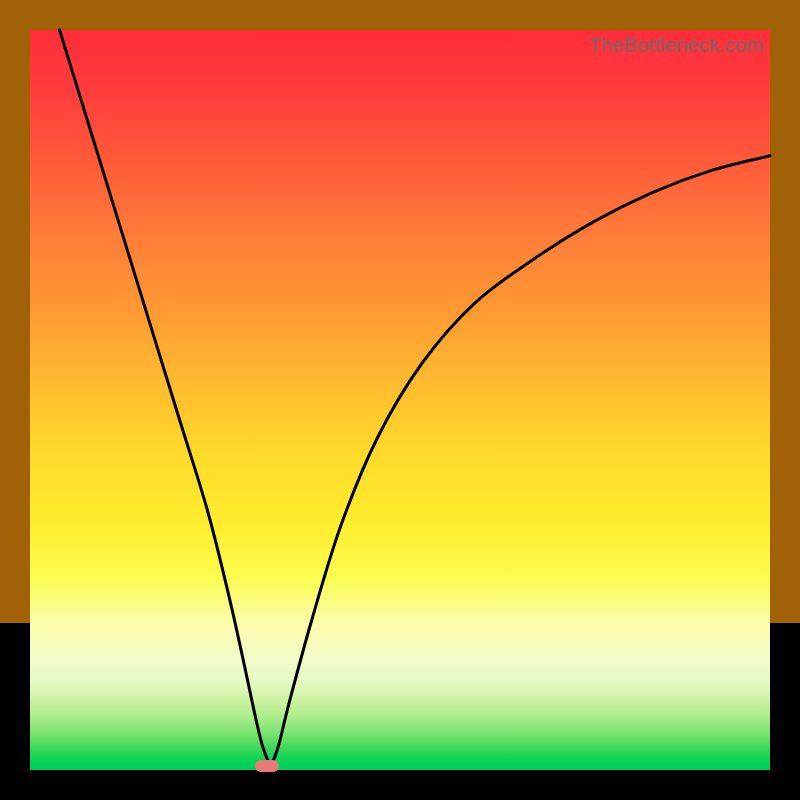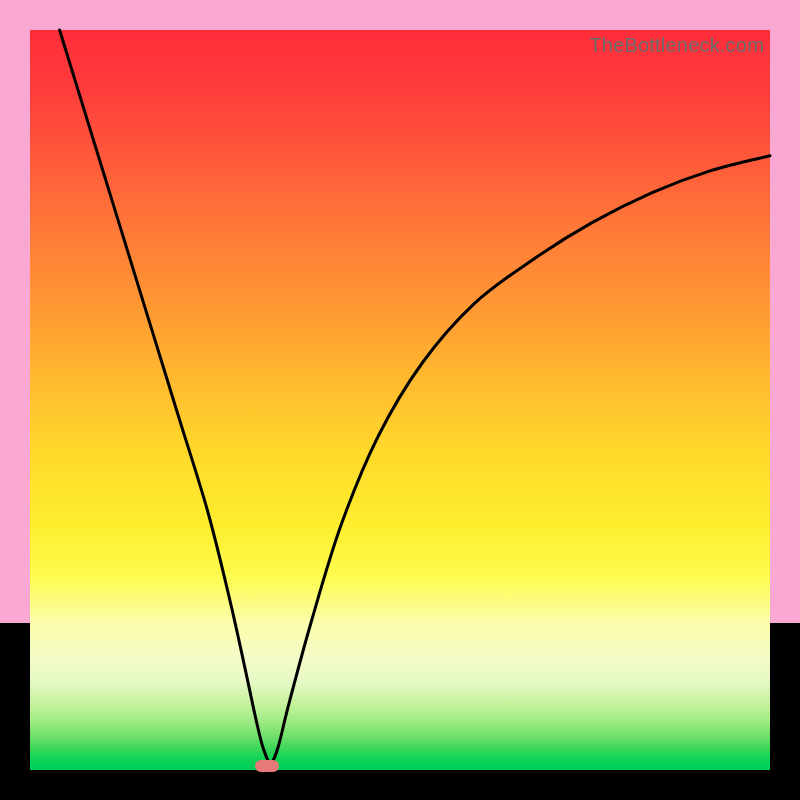--- a/index.html
+++ b/index.html
@@ -8,21 +8,21 @@
     width: 800px;
     height: 800px;
     background: #000;
     overflow: hidden;
     font-family: Arial, Helvetica, sans-serif;
   }
   .frame {
     position: relative;
     width: 800px;
     height: 623px;
-    background: #f9a8d4;
+    background: #a16207;
   }
   .plot {
     position: absolute;
     left: 30px;
     top: 30px;
     width: 740px;
     height: 740px;
     background: linear-gradient(
       to bottom,
       #ff2d3a 0%,

